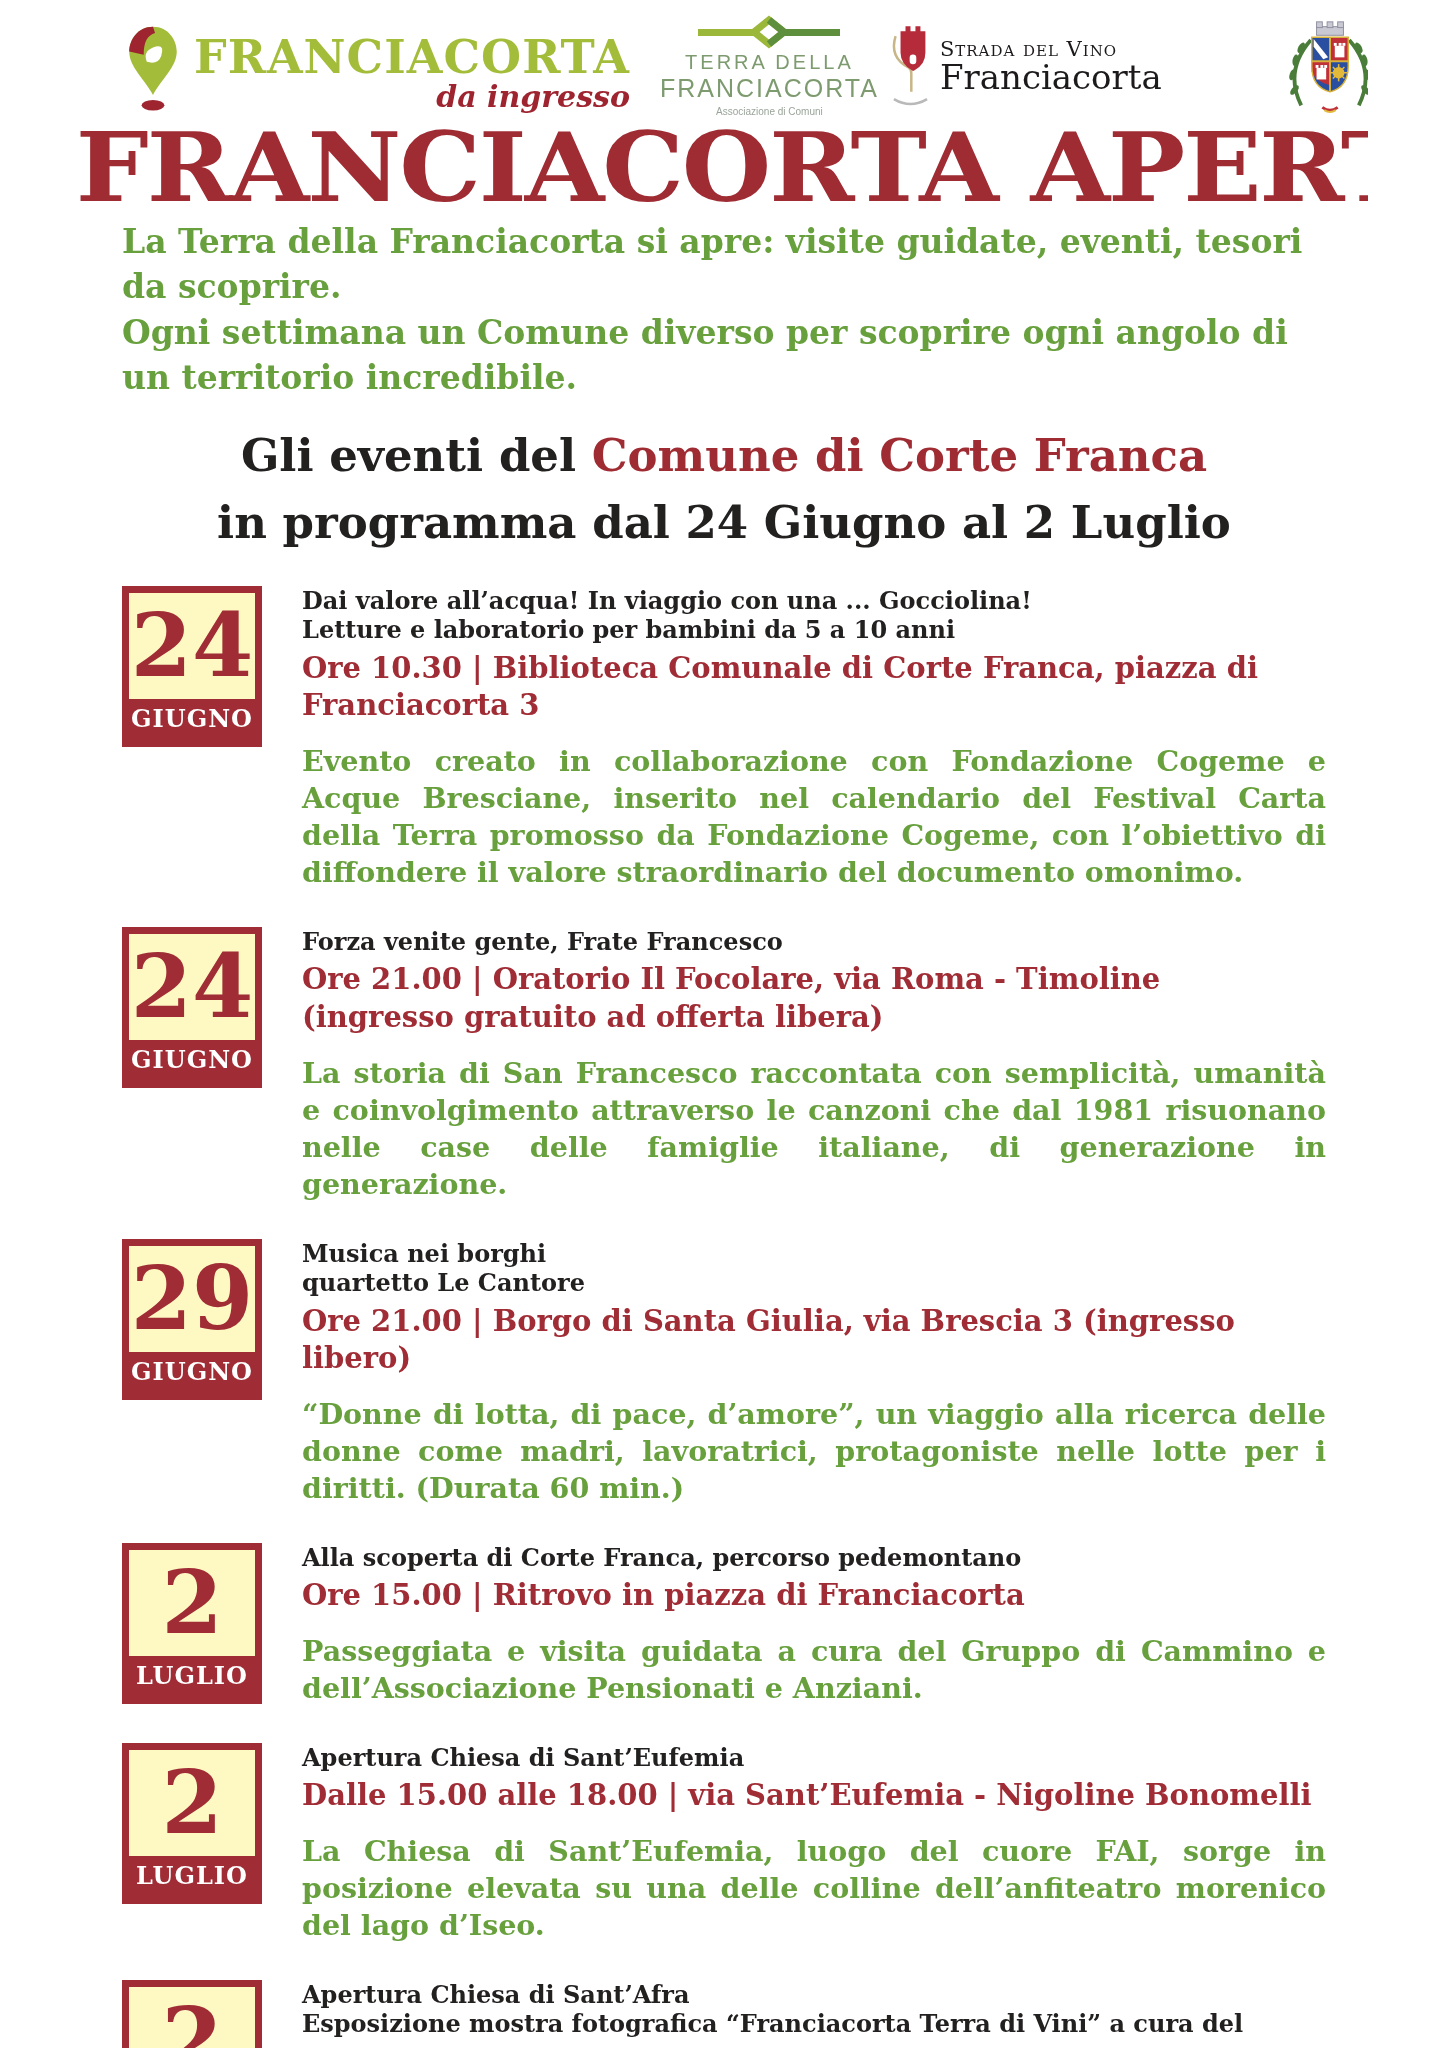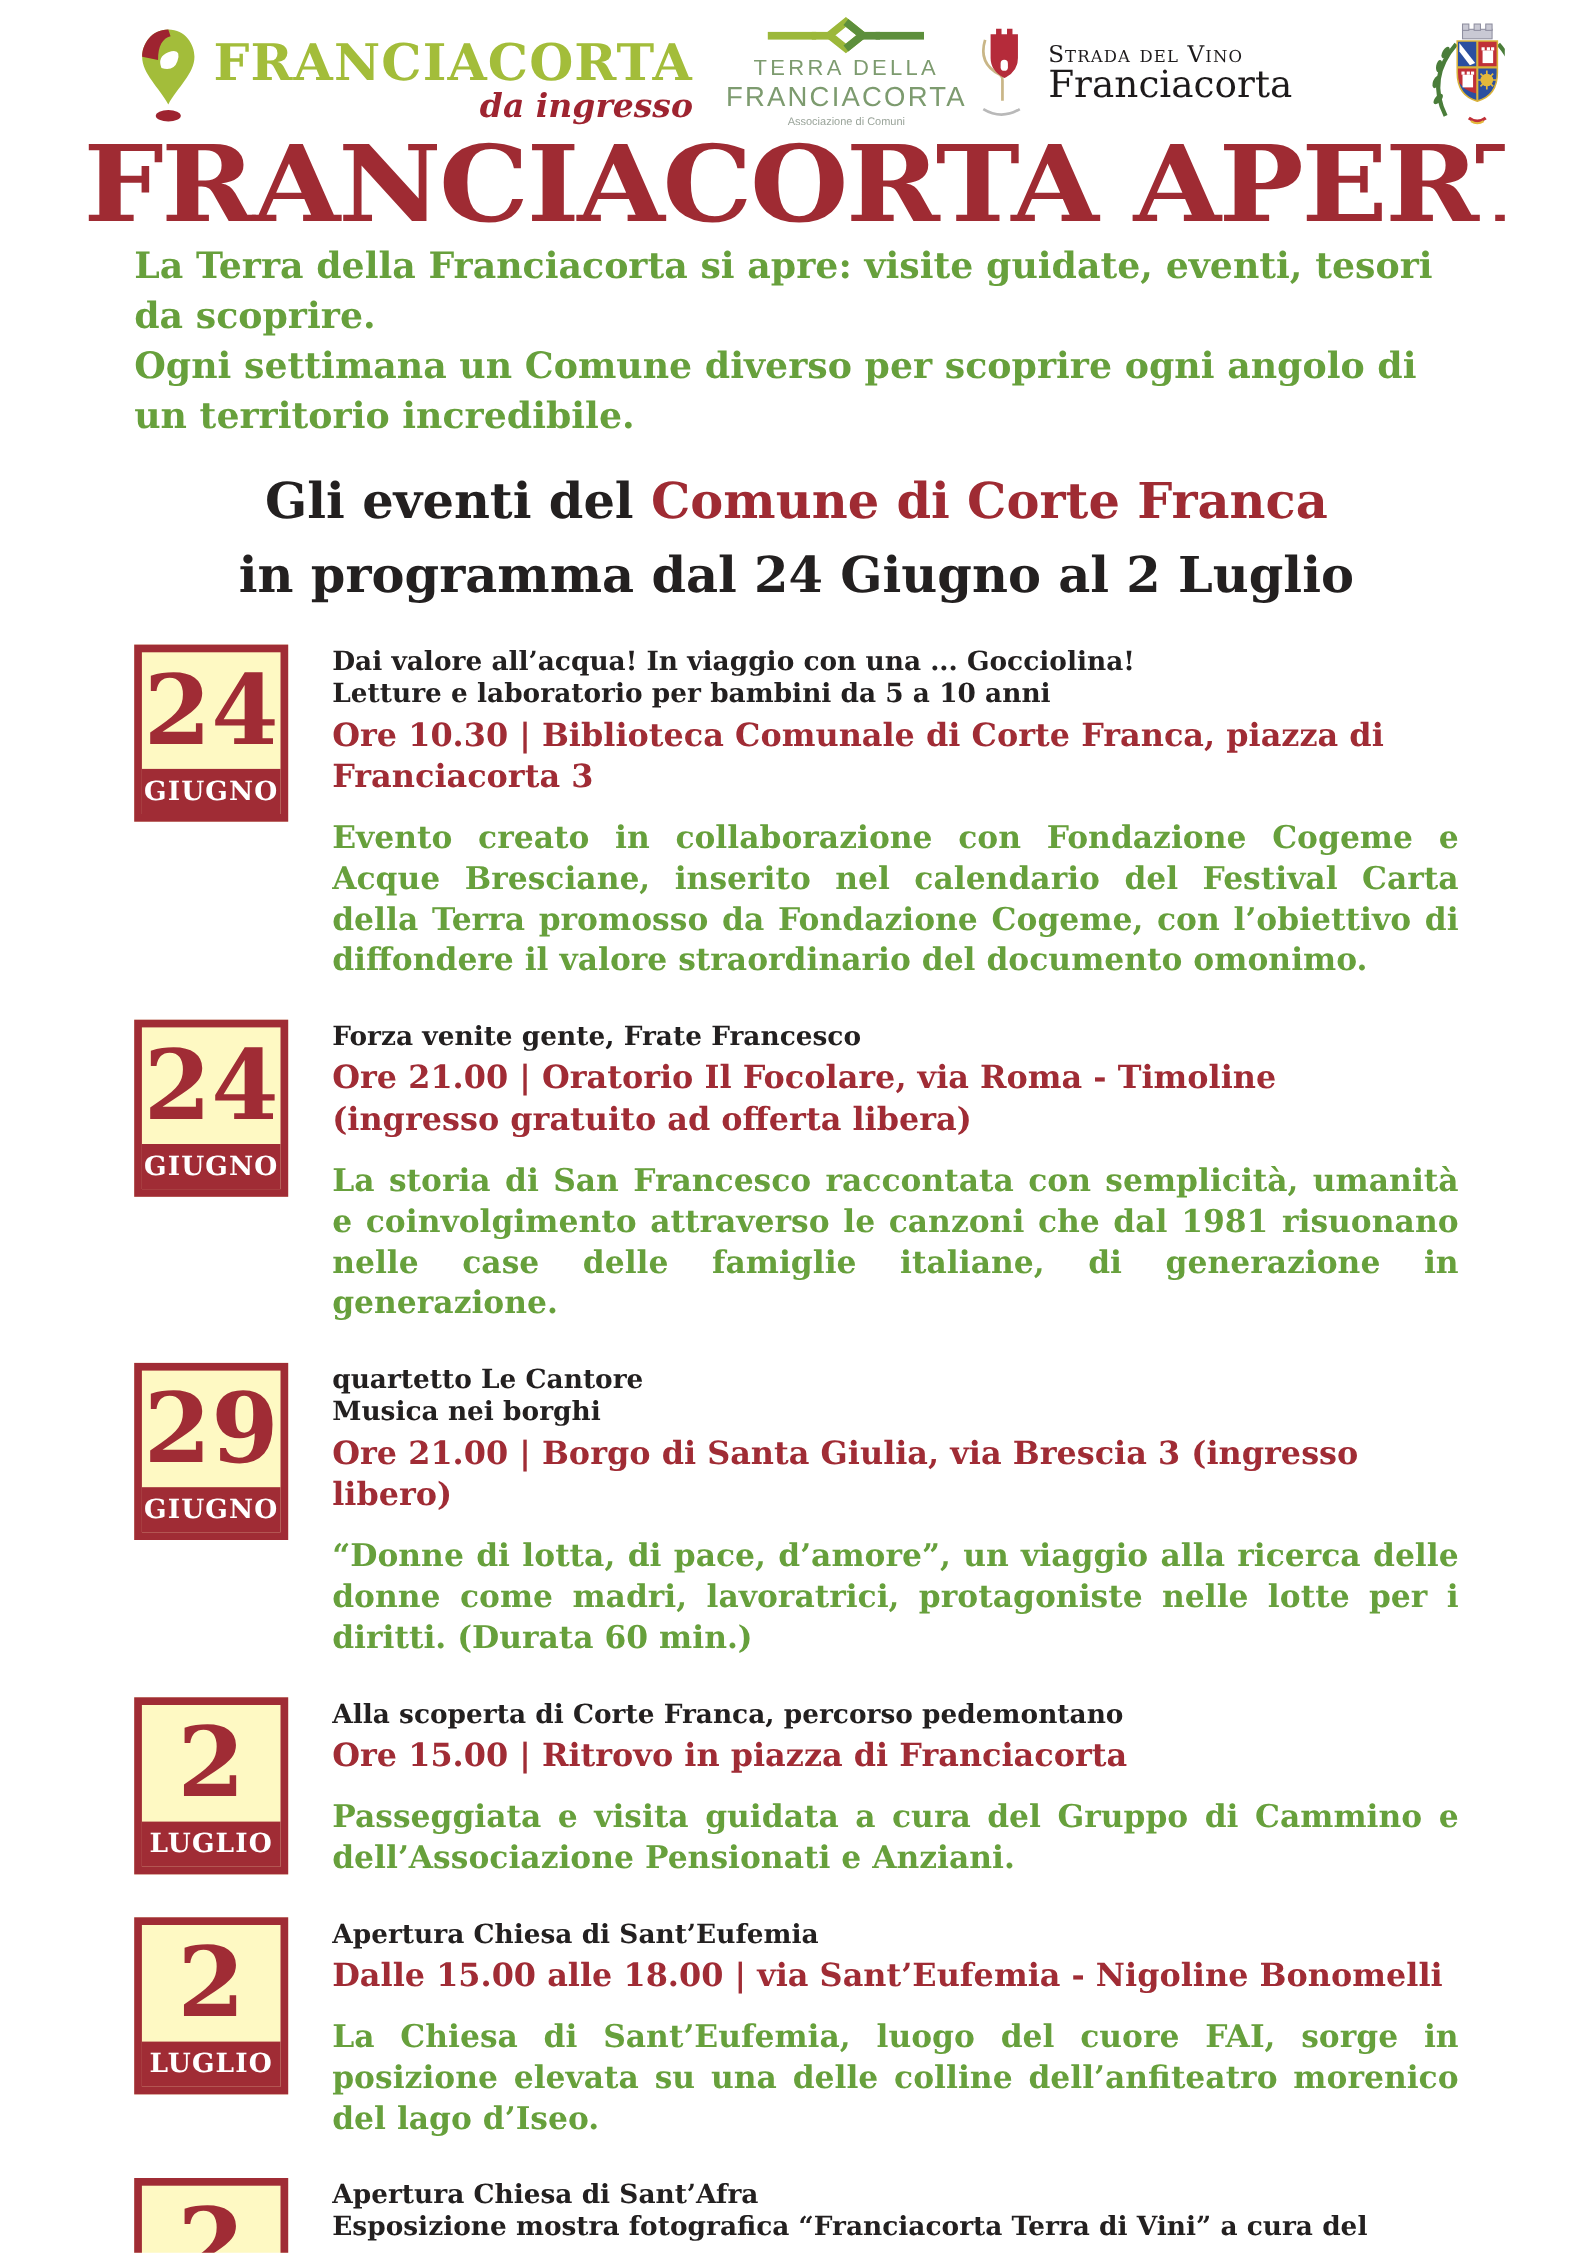--- a/index.html
+++ b/index.html
@@ -26,21 +26,21 @@
     font-size:46px; font-weight:bold; color:#a3bd3a; letter-spacing:1px; line-height:1;
     margin-top:14px;
   }
   .logo-discover .tagline {
     font-size:30px; font-weight:bold; font-style:italic; color:#9e2430; line-height:1.1;
   }
   .logo-terra { text-align:center; margin-left:30px; }
   .logo-terra .l1 { font-family:"Liberation Sans", sans-serif; font-size:20px; color:#7d9b6f; letter-spacing:3px; line-height:1.15; }
   .logo-terra .l2 { font-family:"Liberation Sans", sans-serif; font-size:25px; color:#7d9b6f; letter-spacing:2px; line-height:1.15; }
   .logo-terra .cap { font-family:"Liberation Sans", sans-serif; font-size:10px; color:#9aa49a; margin-top:3px; }
-  .logo-strada { display:flex; align-items:center; gap:16px; margin-right:120px; }
+  .logo-strada { display:flex; align-items:center; gap:3px; margin-right:120px; }
   .logo-strada .text { line-height:1; }
   .logo-strada .l1 { font-variant:small-caps; font-size:21px; color:#1d1a1b; letter-spacing:1px; }
   .logo-strada .l2 { font-size:34px; color:#1d1a1b; }
 
   
   .main-title {
     text-align:center; color:#9f2b33; font-weight:bold;
     font-size:96px; line-height:1.05; white-space:nowrap;
   }
   .main-title span { display:inline-block; transform:scaleX(1.07); transform-origin:center; letter-spacing:-2px; }
@@ -225,22 +225,22 @@
           <div class="ev-desc">La storia di San Francesco raccontata con semplicità, umanità e coinvolgimento attraverso le canzoni che dal 1981 risuonano nelle case delle famiglie italiane, di generazione in generazione.</div>
         </div>
       </div>
 
       <div class="event">
         <div class="datebox">
           <div class="day">29</div>
           <div class="month">GIUGNO</div>
         </div>
         <div class="content">
+          <div class="ev-title">Musica nei borghi</div>
           <div class="ev-title">quartetto Le Cantore</div>
-          <div class="ev-title">Musica nei borghi</div>
           <div class="ev-meta">Ore 21.00 | Borgo di Santa Giulia, via Brescia 3 (ingresso libero)</div>
           <div class="ev-desc">“Donne di lotta, di pace, d’amore”, un viaggio alla ricerca delle donne come madri, lavoratrici, protagoniste nelle lotte per i diritti. (Durata 60 min.)</div>
         </div>
       </div>
 
       <div class="event">
         <div class="datebox">
           <div class="day">2</div>
           <div class="month">LUGLIO</div>
         </div>

